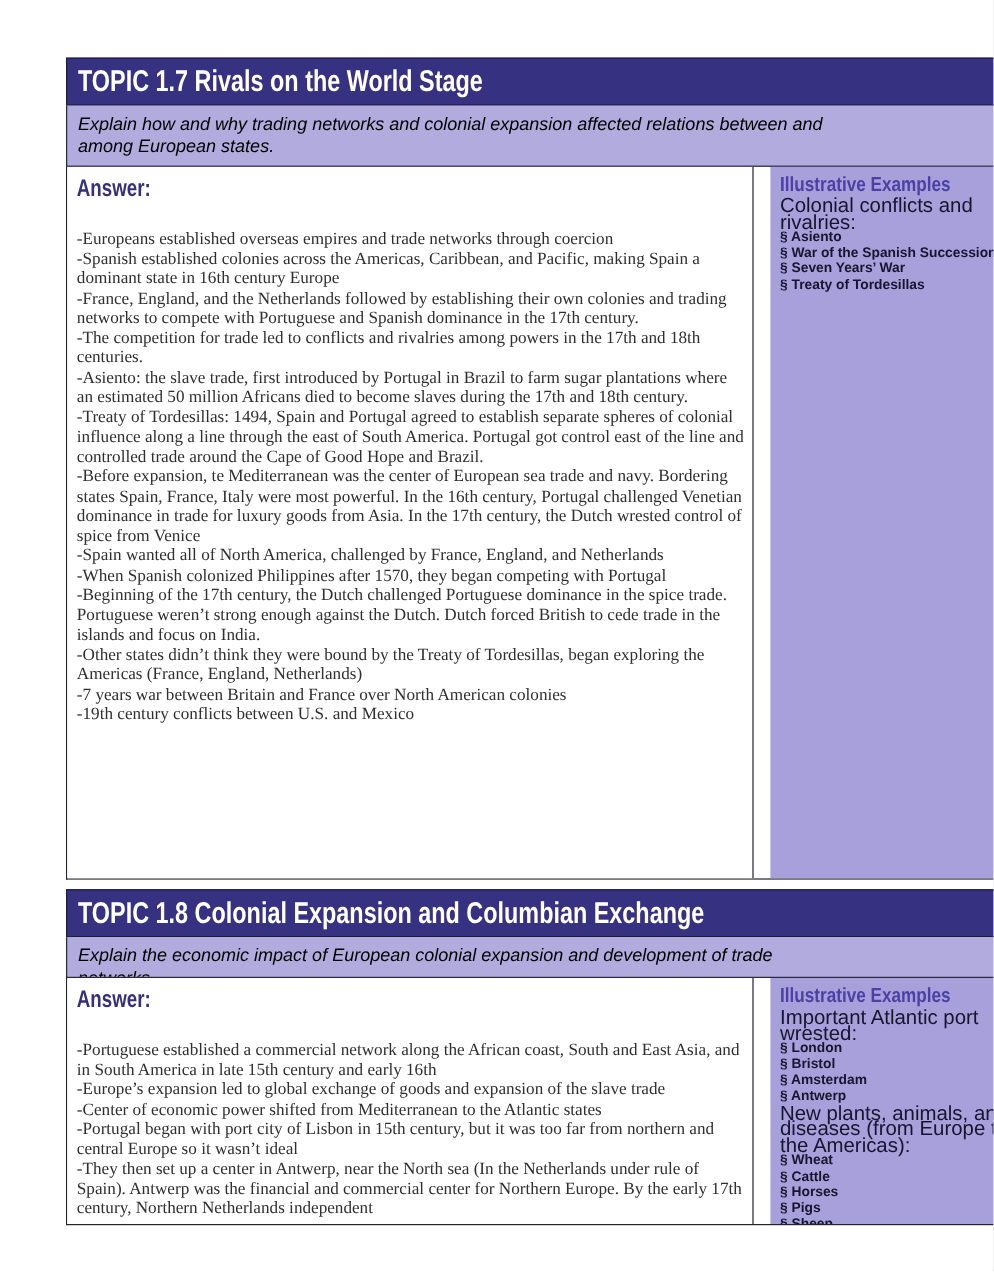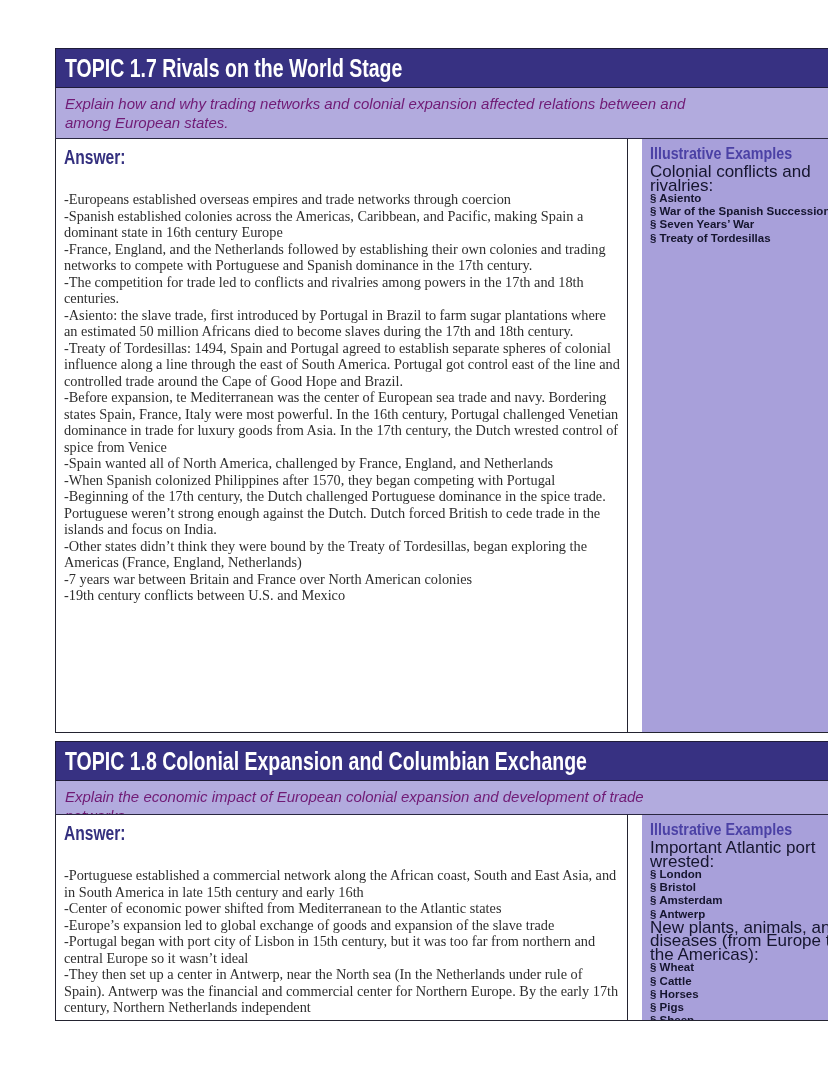--- a/index.html
+++ b/index.html
@@ -41,21 +41,21 @@
     background: #b2abde;
     border: 1.5px solid #2a2740;
     border-top: none;
     padding: 6px 9px 5px 9px;
     overflow: hidden;
   }
   .prompt-text {
     font-style: italic;
     font-size: 15px;
     line-height: 19px;
-    color: #701a75;
+    color: #000000;
     max-width: 645px;
   }
   .prompt-tall { height: 51px; }
   .prompt-short { height: 34px; }
   .topic-body {
     display: flex;
     border: 1.5px solid #232330;
     border-top: none;
     overflow: hidden;
     gap: 14px;
@@ -165,22 +165,22 @@
         <span class="condensed">TOPIC 1.8 Colonial Expansion and Columbian Exchange</span>
       </header>
       <div class="topic-prompt prompt-short">
         <p class="prompt-text">Explain the economic impact of European colonial expansion and development of trade networks.</p>
       </div>
       <div class="topic-body body-18">
         <div class="answer">
           <h3 class="answer-heading"><span class="condensed">Answer:</span></h3>
           <div class="bullets">
               <div class="bullet">-Portuguese established a commercial network along the African coast, South and East Asia, and in South America in late 15th century and early 16th</div>
+              <div class="bullet">-Europe’s expansion led to global exchange of goods and expansion of the slave trade</div>
               <div class="bullet">-Center of economic power shifted from Mediterranean to the Atlantic states</div>
-              <div class="bullet">-Europe’s expansion led to global exchange of goods and expansion of the slave trade</div>
               <div class="bullet">-Portugal began with port city of Lisbon in 15th century, but it was too far from northern and central Europe so it wasn’t ideal</div>
               <div class="bullet">-They then set up a center in Antwerp, near the North sea (In the Netherlands under rule of Spain). Antwerp was the financial and commercial center for Northern Europe. By the early 17th century, Northern Netherlands independent</div>
             </div>
         </div>
         <aside class="examples">
           <h4 class="examples-title"><span class="condensed">Illustrative Examples</span></h4>
           <div>
             <div class="ex-heading">Important Atlantic port wrested:</div>
             <div>
                 <div class="ex-item">§ London</div>

